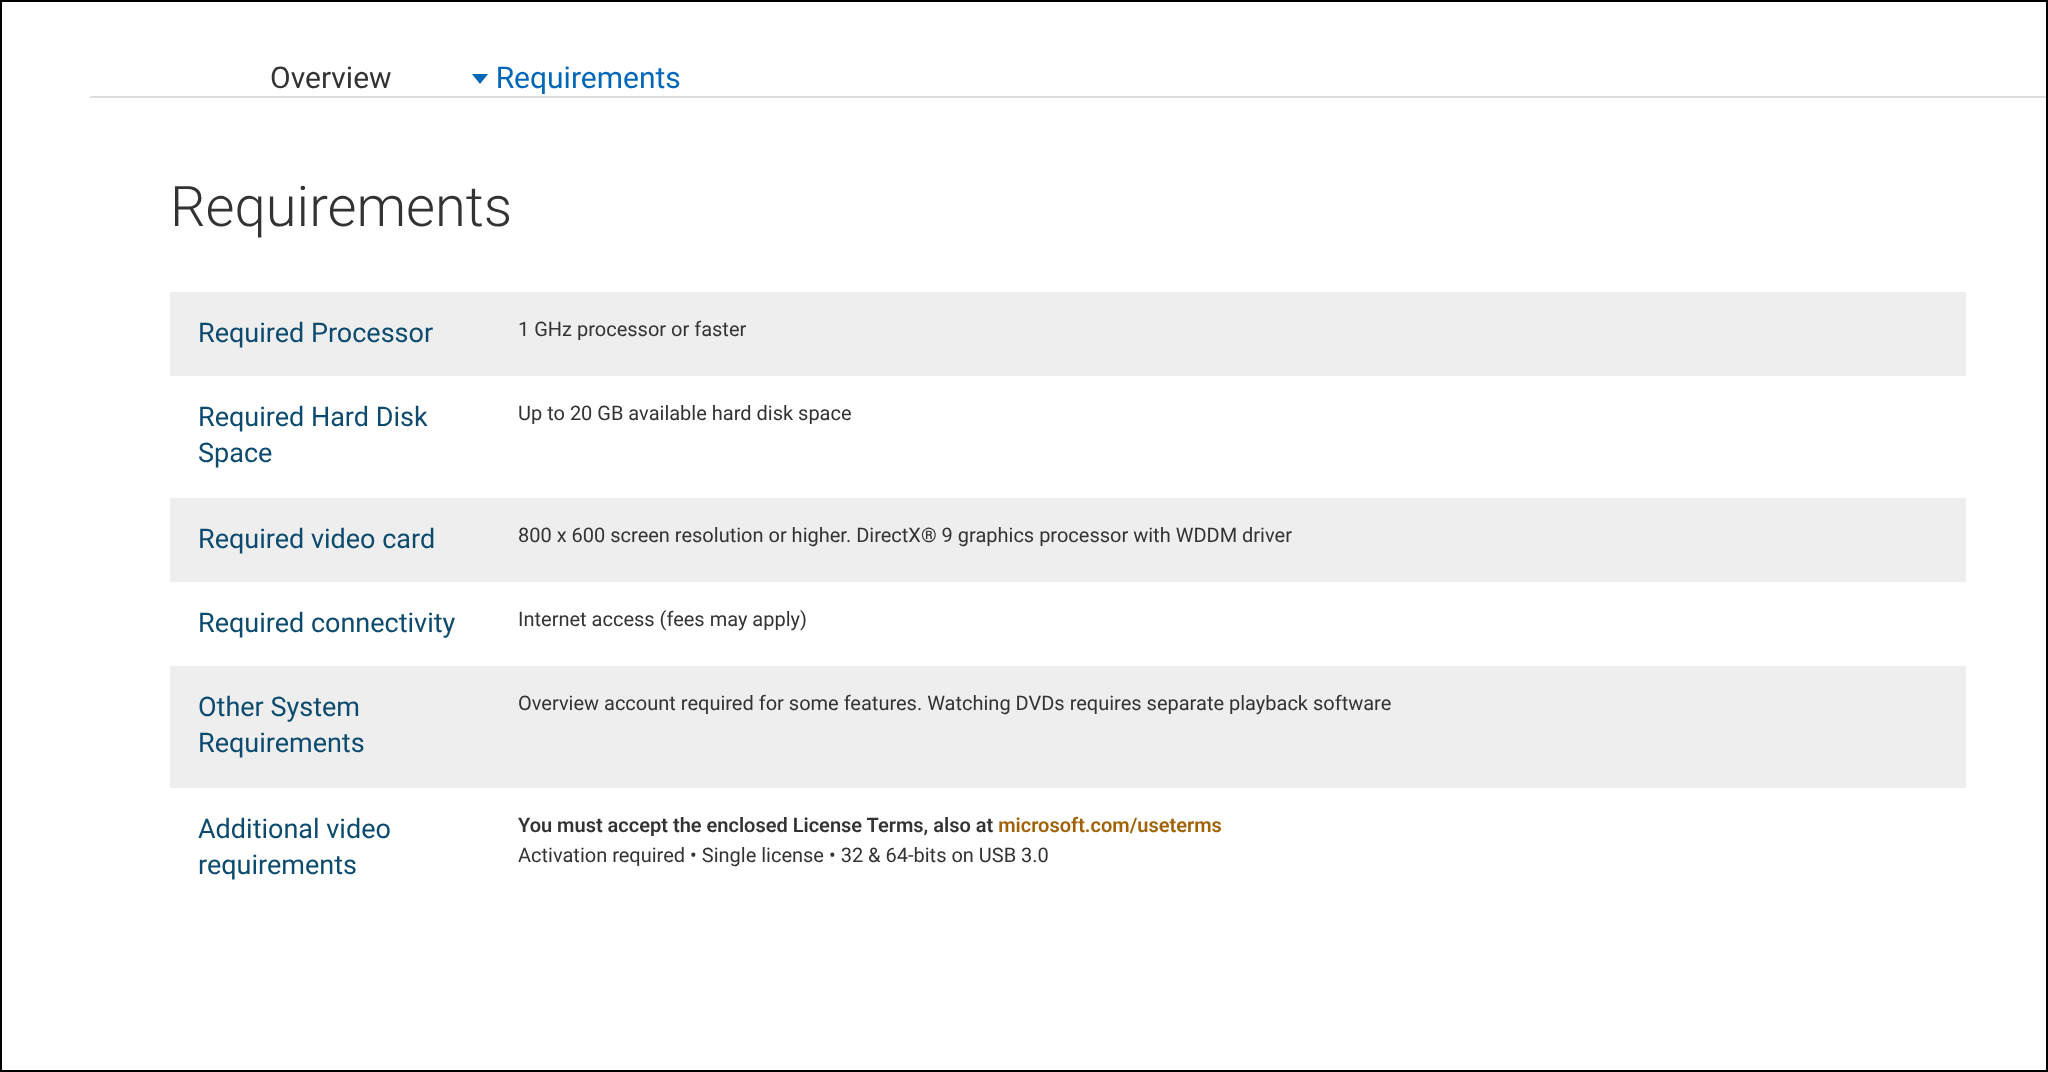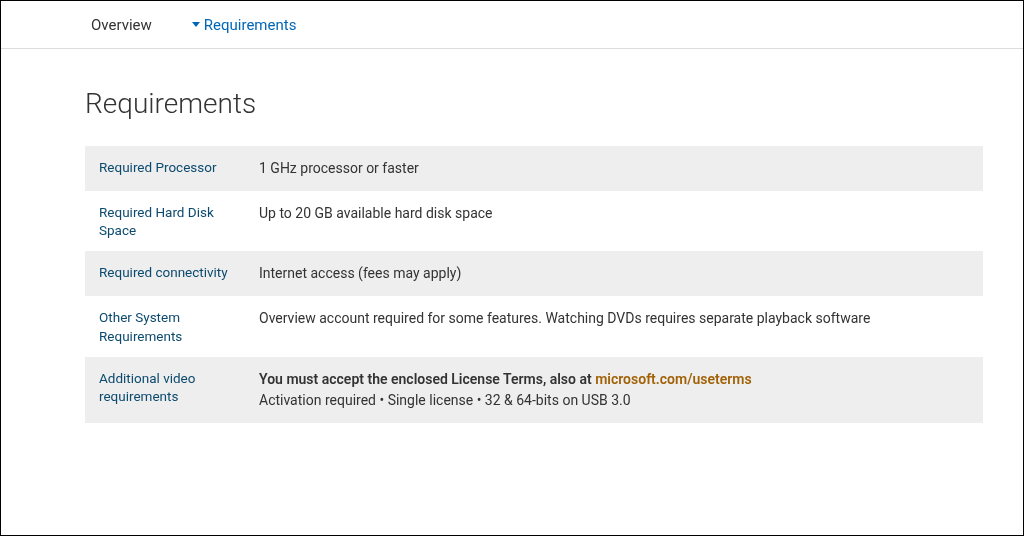--- a/index.html
+++ b/index.html
@@ -10,21 +10,22 @@
       height: 536px;
       overflow: hidden;
       border: 1px solid #000;
     }
     .tabs {
       display: flex;
       padding: 0 0 0 90px;
       gap: 40px;
       border-bottom: 1px solid #dcdcdc;
       height: 48px;
-      align-items: center;
+      align-items: flex-end;
+      margin-left: 44px;
     }
     .tab {
       font-size: 15px;
       color: #333;
       cursor: pointer;
       display: flex;
       align-items: center;
       gap: 4px;
     }
     .tab.active { color: #0067b8; }
@@ -53,21 +54,21 @@
     .req-label {
       width: 160px;
       flex-shrink: 0;
       color: #0c4a6e;
       font-size: 13.5px;
       line-height: 1.35;
       padding-right: 10px;
     }
     .req-value {
       color: #333;
-      font-size: 14px;
+      font-size: 10px;
       line-height: 1.5;
     }
     .bold { font-weight: 600; }
     .link { color: #a16207; text-decoration: none; cursor: pointer; }
   </style>
 </head>
 <body>
 
 <div class="tabs">
   <div class="tab">
@@ -88,20 +89,24 @@
       <div class="req-label">Required Processor</div>
       <div class="req-value">1 GHz processor or faster</div>
     </div>
 
 
     <div class="req-row">
       <div class="req-label">Required Hard Disk Space</div>
       <div class="req-value">Up to 20 GB available hard disk space</div>
     </div>
 
+    <div class="req-row">
+      <div class="req-label">Required video card</div>
+      <div class="req-value">800 x 600 screen resolution or higher. DirectX® 9 graphics processor with WDDM driver</div>
+    </div>
 
     <div class="req-row">
       <div class="req-label">Required connectivity</div>
       <div class="req-value">Internet access (fees may apply)</div>
     </div>
 
     <div class="req-row">
       <div class="req-label">Other System Requirements</div>
       <div class="req-value">Overview account required for some features. Watching DVDs requires separate playback software</div>
     </div>

